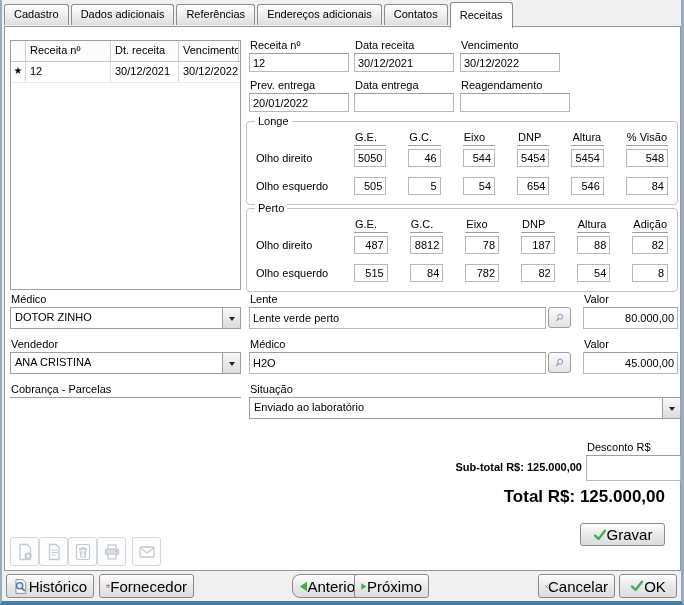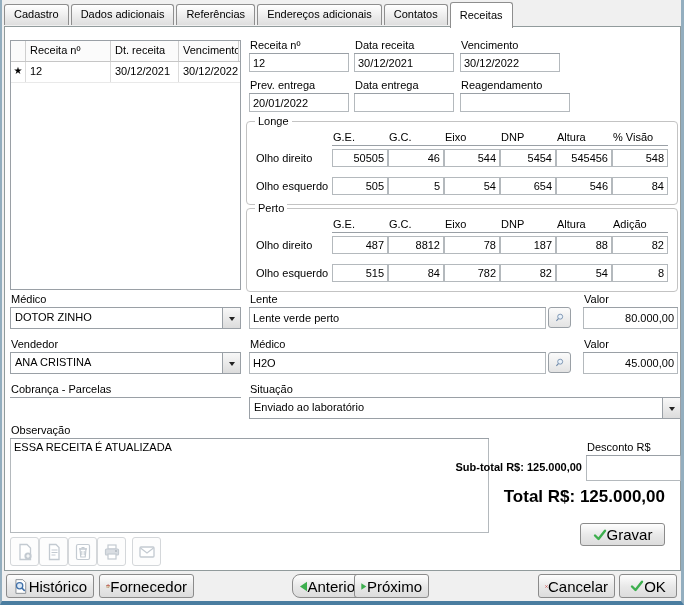--- a/index.html
+++ b/index.html
@@ -25,21 +25,21 @@
   .lcombo{position:absolute;}
   .lcombo .lbl{display:block;padding:0 1px 2px;border-bottom:1px solid #9aa0a6;white-space:nowrap;}
   .combo{box-sizing:border-box;border:1px solid #9aa0a6;border-top:none;background:#fff;height:21px;display:flex;align-items:stretch;cursor:pointer;}
   .combo .ctext{flex:1;padding:3px 4px;white-space:pre;overflow:hidden;}
   .combo .cbtn{width:17px;border-left:1px solid #9aa0a6;background:linear-gradient(#f8f8f8,#dcdcdc);
     display:flex;align-items:center;justify-content:center;}
   .combo .arr{width:0;height:0;border:3.5px solid transparent;border-top:4.5px solid #222;margin-top:4px;}
   
   .group{position:absolute;border:1px solid #c3c3c3;border-radius:4px;box-sizing:border-box;background:#fff;}
   .group .legend{position:absolute;top:-7px;left:8px;background:#fff;padding:0 3px;}
-  .ggrid{position:absolute;left:9px;right:9px;top:9px;display:grid;grid-template-columns:76px repeat(6,1fr);column-gap:0;}
+  .ggrid{position:absolute;left:9px;right:9px;top:9px;display:grid;grid-template-columns:76px repeat(6,1fr);column-gap:22px;}
   .ghead{border-bottom:1px solid #9aa0a6;padding:0 1px 2px;margin-bottom:2px;white-space:nowrap;}
   .gname{line-height:18px;margin:1px 0 9px;white-space:nowrap;}
   .gnum{width:100%;box-sizing:border-box;border:1px solid #b4b9bd;background:#fff;text-align:right;
     font-family:"Liberation Sans",sans-serif;font-size:11px;height:18px;padding:1px 3px;margin:1px 0 9px;outline:none;}
   
   .lgrid{position:absolute;border:1px solid #9aa0a6;background:#fff;box-sizing:border-box;}
   .lgrid .hrow{display:flex;height:21px;border-bottom:1px solid #c6c6c6;background:#fbfbfb;box-sizing:border-box;}
   .lgrid .drow{display:flex;height:21px;border-bottom:1px solid #e9e9e9;box-sizing:border-box;cursor:pointer;}
   .lgrid .cell{box-sizing:border-box;padding:3px 4px;border-right:1px solid #dcdcdc;white-space:nowrap;overflow:hidden;}
   .lgrid .hrow .cell{border-right:1px solid #cfcfcf;}
@@ -227,24 +227,20 @@
     <div class="lcombo" style="left:244px;top:356px;width:432px;">
       <span class="lbl">Situação</span>
       <div class="combo">
         <div class="ctext">Enviado ao laboratório</div>
         <div class="cbtn">
             <div class="arr"></div>
           </div>
       </div>
     </div>
 
-    <div class="lfield" style="left:5px;top:397px;width:479px;">
-      <span class="lbl">Observação</span>
-      <textarea class="box" style="height: 94px;">ESSA RECEITA É ATUALIZADA</textarea>
-    </div>
 
     <div class="lfield" style="left:581px;top:414px;width:95px;">
       <span class="lbl">Desconto R$</span>
       <input class="box right" style="height: 25px;" value="">
     </div>
     <div class="subtotal" style="left:320px;top:434px;width:257px;">Sub-total R$: 125.000,00</div>
     <div class="total" style="left:360px;top:460px;width:300px;">Total R$: 125.000,00</div>
 
     <button class="btn" style="left:575px;top:496px;width:85px;height:23px;">
       <svg width="14" height="12" viewBox="0 0 14 12">

